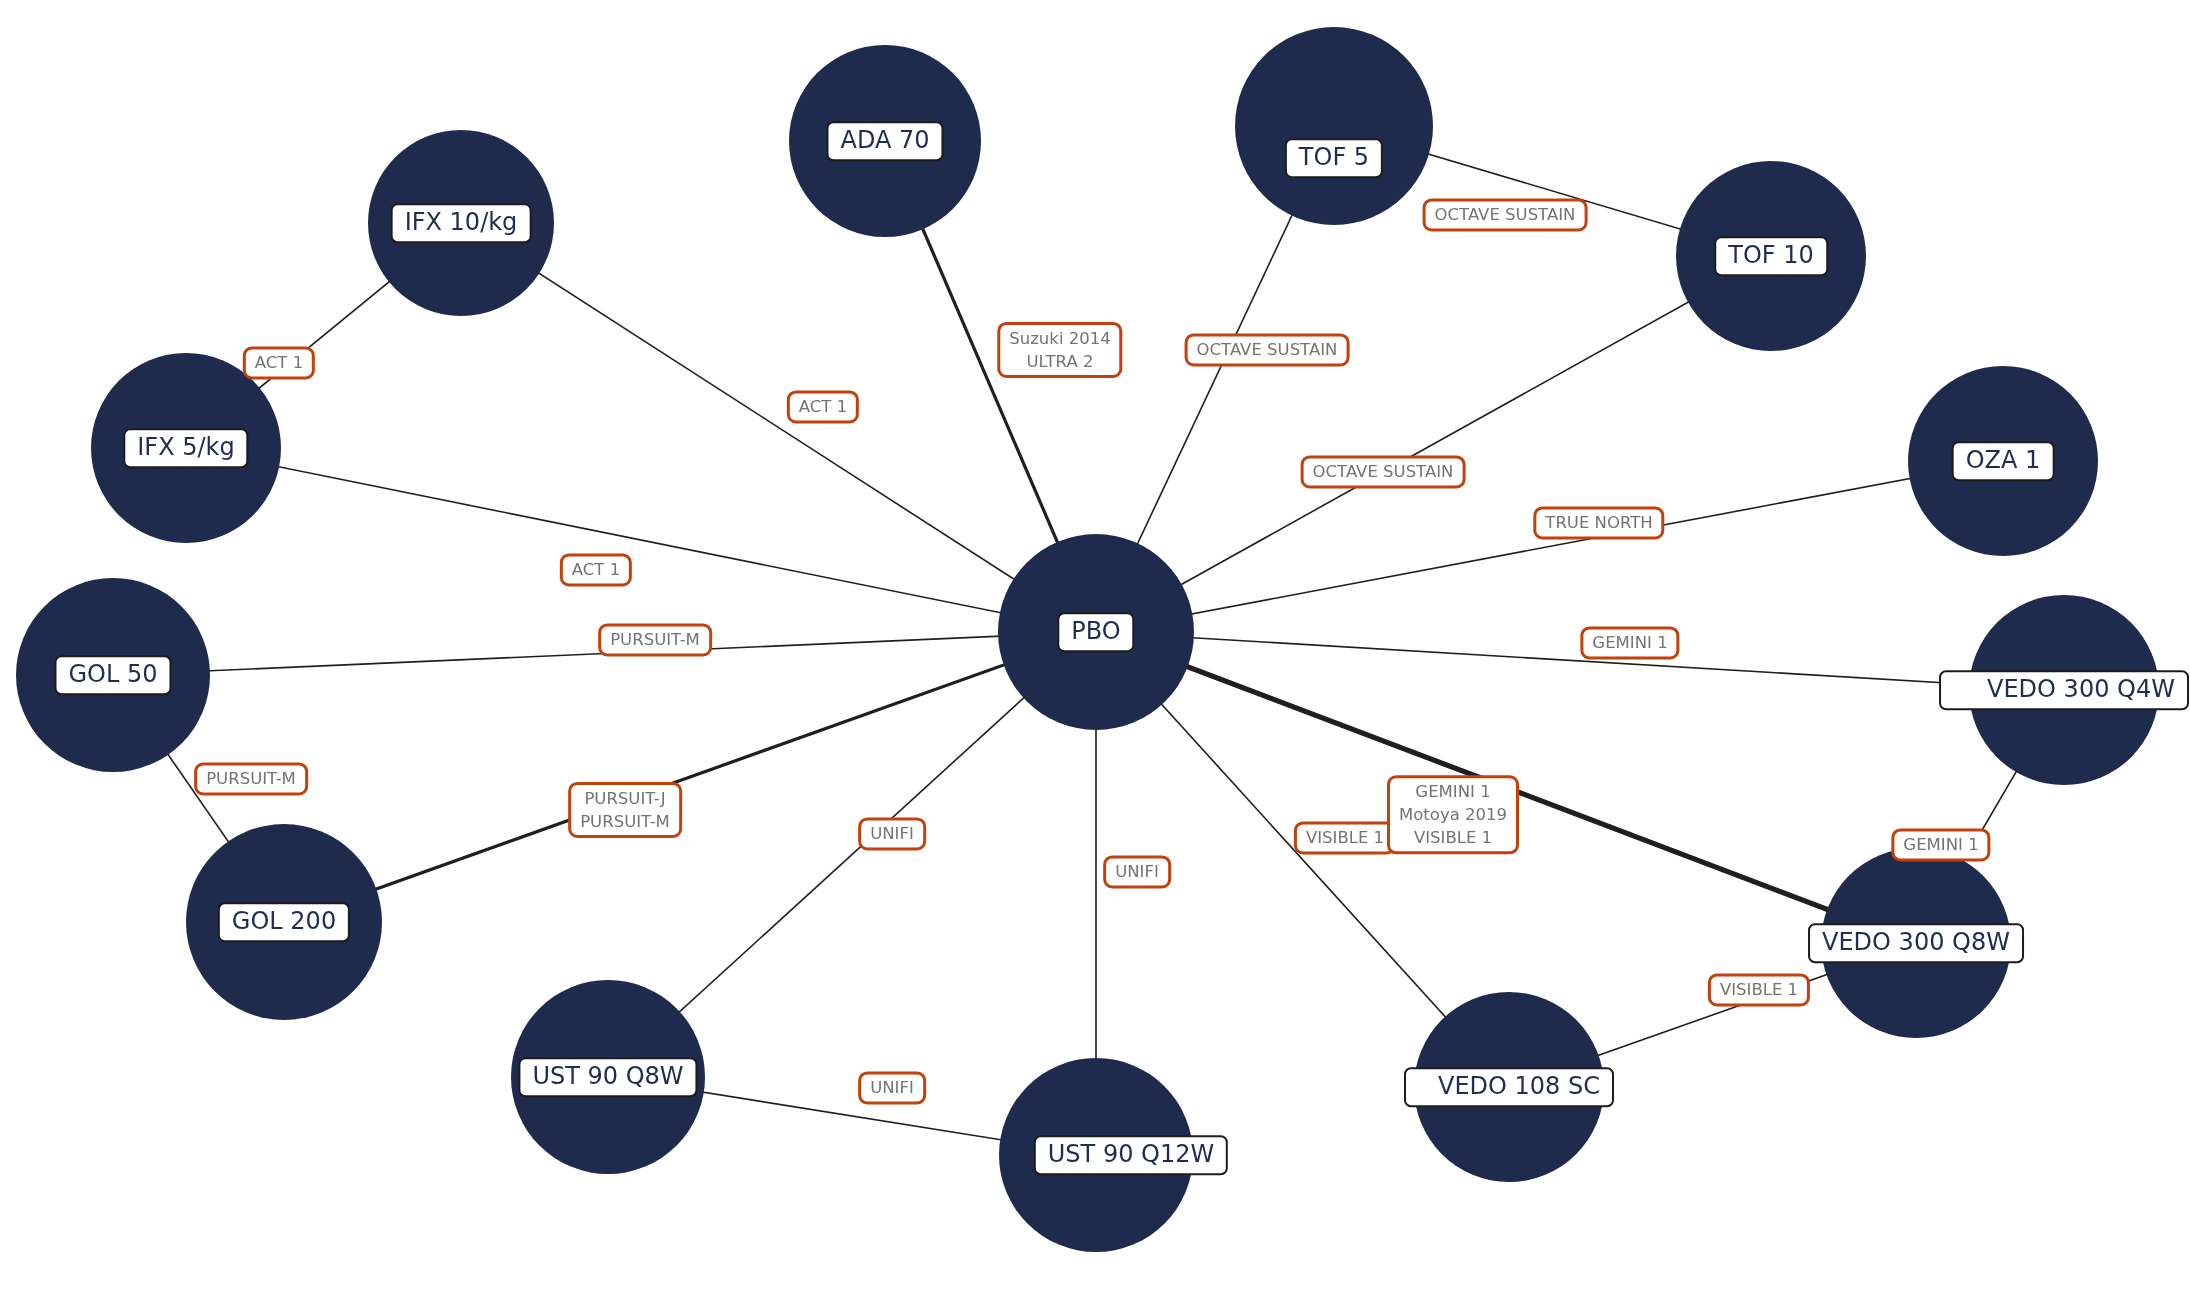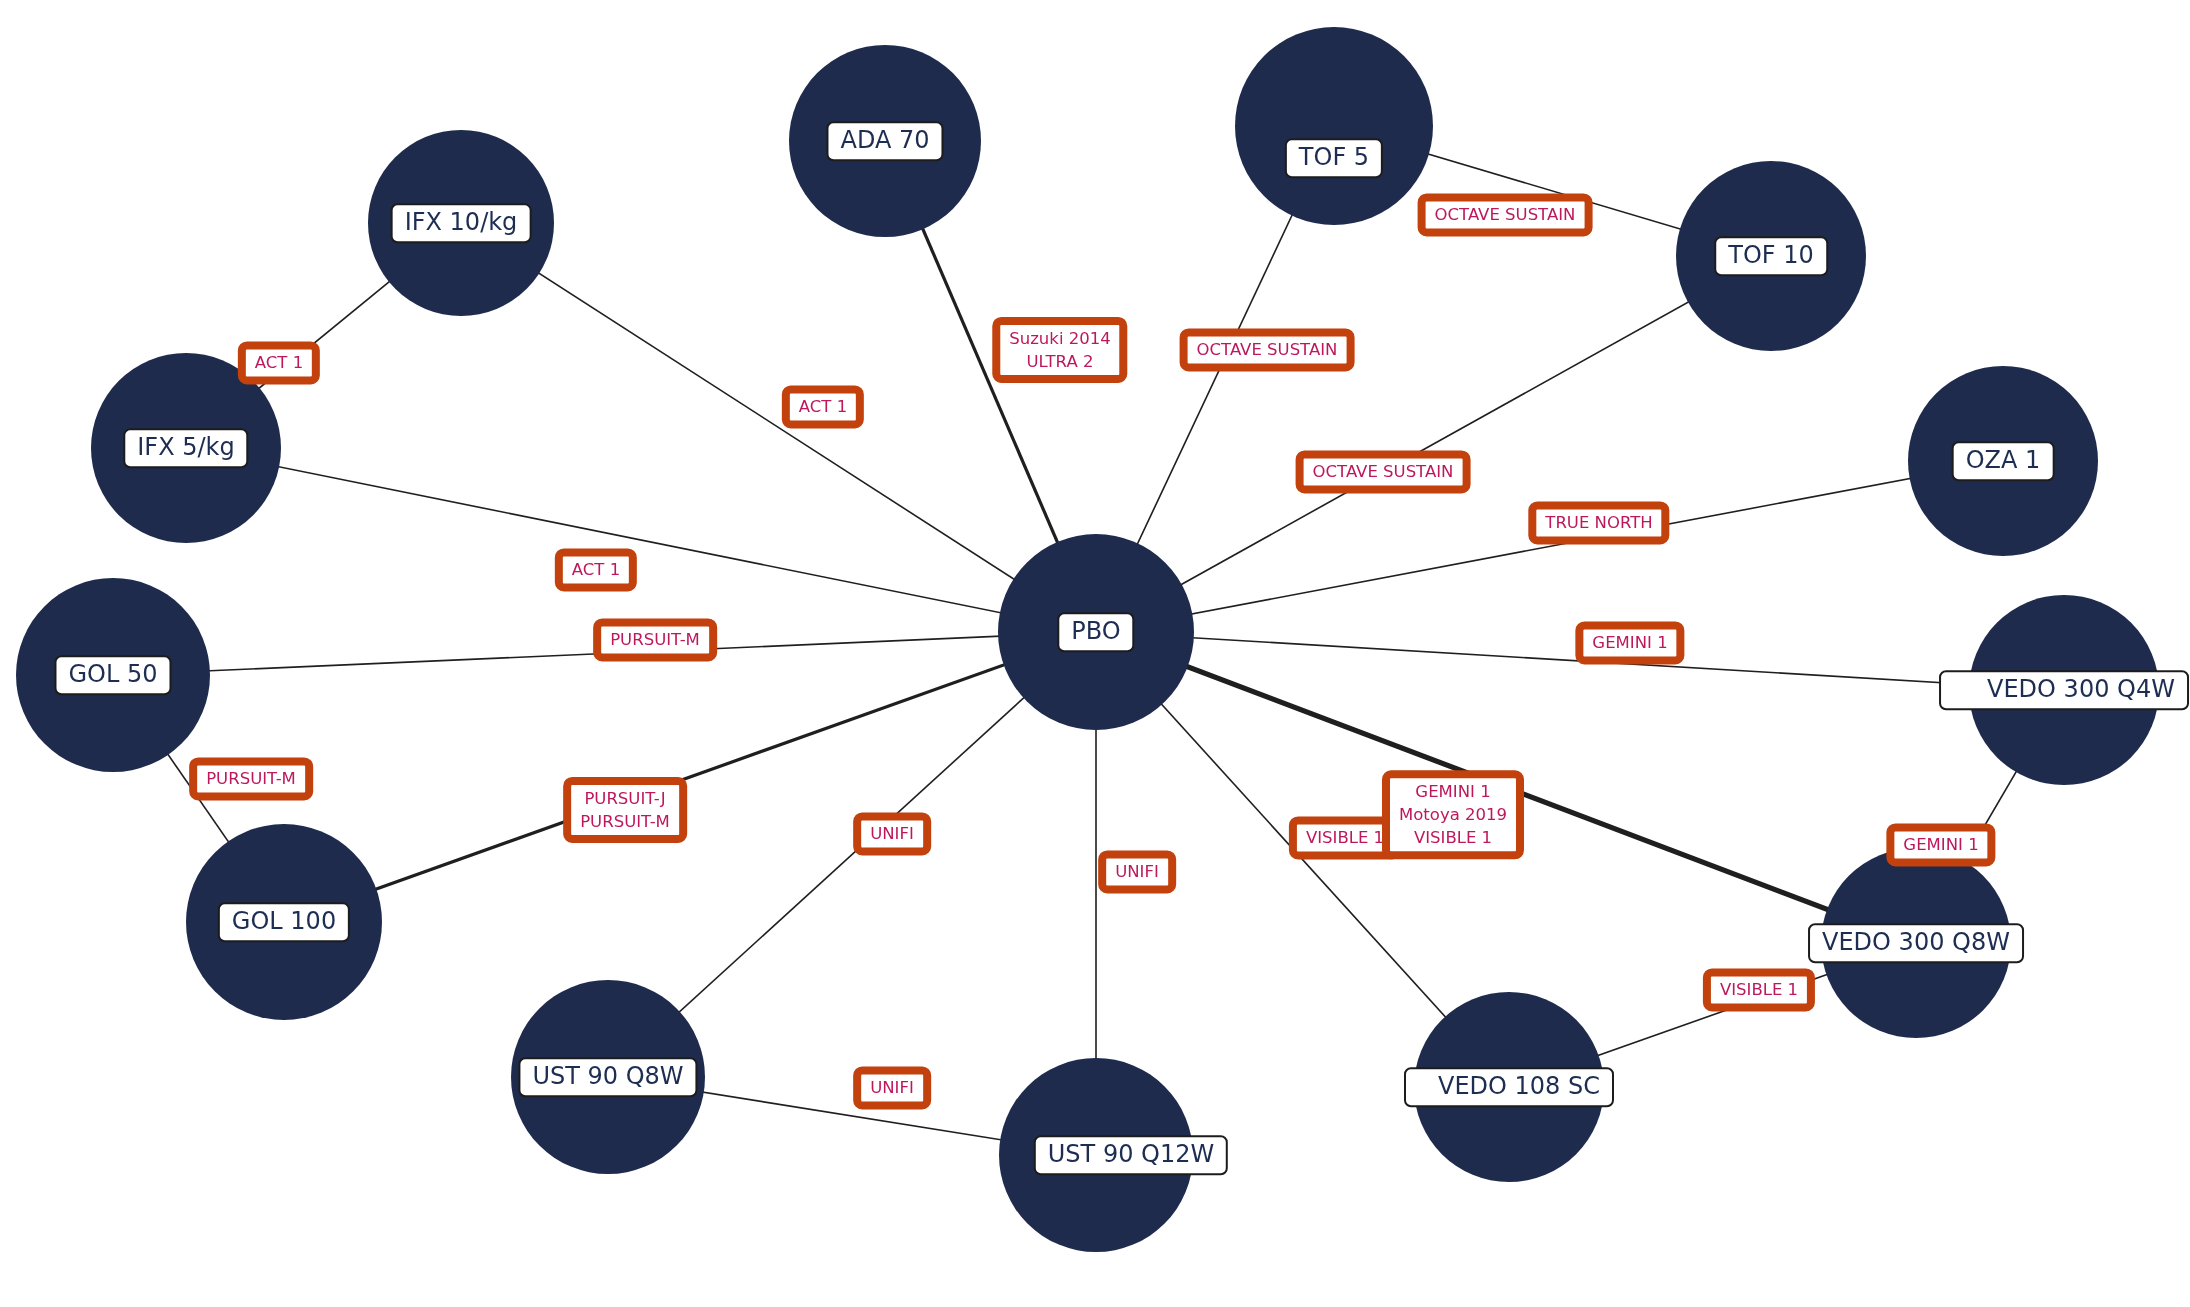--- a/index.html
+++ b/index.html
@@ -40,26 +40,26 @@
     line-height: 1.15;
     color: #1d2e52;
     white-space: nowrap;
     text-align: center;
     box-sizing: border-box;
   }
   .edge-label {
     position: absolute;
     transform: translate(-50%, -50%);
     background: #ffffff;
-    border: 8px solid #c2410c;
+    border: 3px solid #c2410c;
     border-radius: 9px;
     padding: 2px 9px;
     font-size: 16.5px;
     line-height: 1.4;
-    color: #be185d;
+    color: #737373;
     white-space: nowrap;
     text-align: center;
     box-sizing: border-box;
   }
 </style>
 </head>
 <body>
 
 <div class="stage">
   <svg id="graph-svg" width="2190" height="1307" viewBox="0 0 2190 1307">
@@ -119,19 +119,19 @@
       <div class="edge-label" style="left: 892px; top: 1088px;"><span>UNIFI</span></div>
       <div class="node-label" style="left: 461px; top: 223px;">IFX 10/kg</div>
       <div class="node-label" style="left: 885px; top: 141px;">ADA 70</div>
       <div class="node-label" style="left: 1334px; top: 126px; margin-top: 32px;">TOF 5</div>
       <div class="node-label" style="left: 1771px; top: 256px;">TOF 10</div>
       <div class="node-label" style="left: 186px; top: 448px;">IFX 5/kg</div>
       <div class="node-label" style="left: 2003px; top: 461px;">OZA 1</div>
       <div class="node-label" style="left: 113px; top: 675px;">GOL 50</div>
       <div class="node-label" style="left: 1096px; top: 632px;">PBO</div>
       <div class="node-label" style="left: 2064px; top: 690px; padding-left: 46px;">VEDO 300 Q4W</div>
-      <div class="node-label" style="left: 284px; top: 922px;">GOL 100</div>
+      <div class="node-label" style="left: 284px; top: 922px;">GOL 200</div>
       <div class="node-label" style="left: 1916px; top: 943px;">VEDO 300 Q8W</div>
       <div class="node-label" style="left: 608px; top: 1077px;">UST 90 Q8W</div>
       <div class="node-label" style="left: 1509px; top: 1087px; padding-left: 32px;">VEDO 108 SC</div>
       <div class="node-label" style="left: 1096px; top: 1155px; margin-left: 35px;">UST 90 Q12W</div>
     </div>
 </div>
 
 </body></html>

